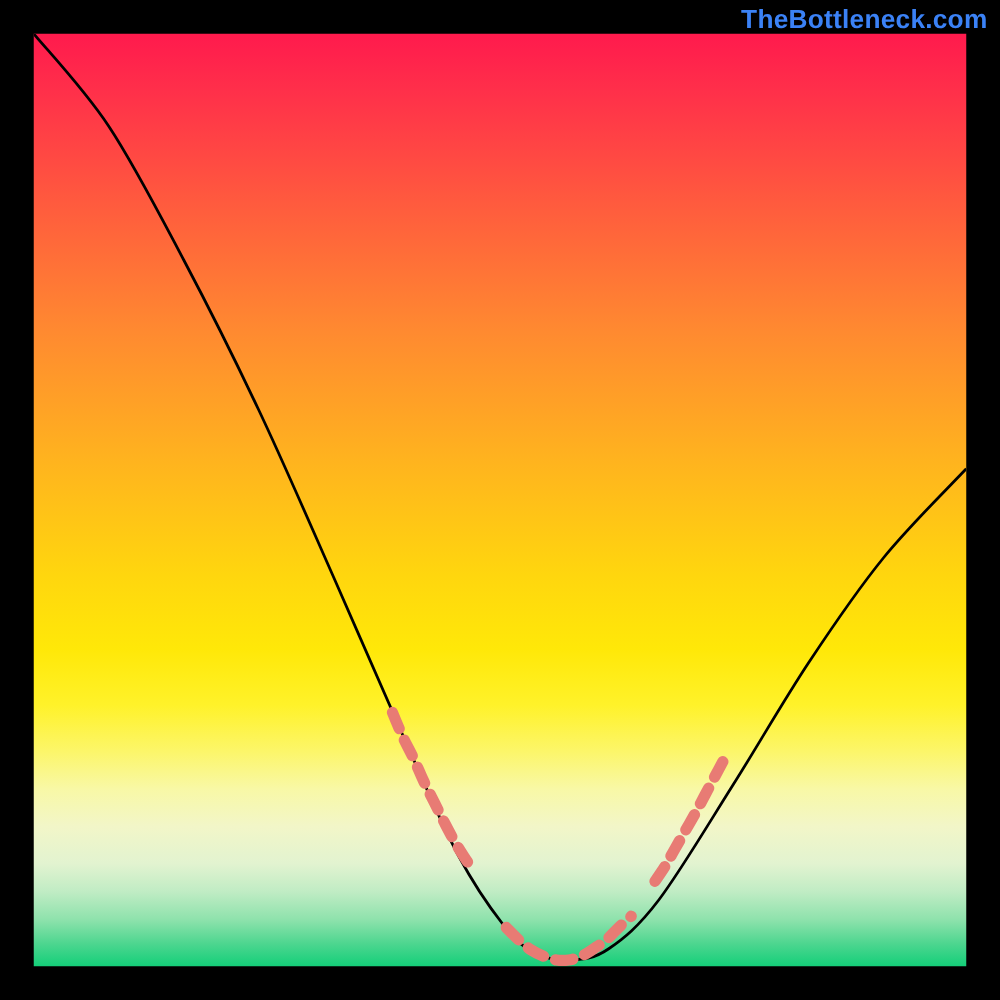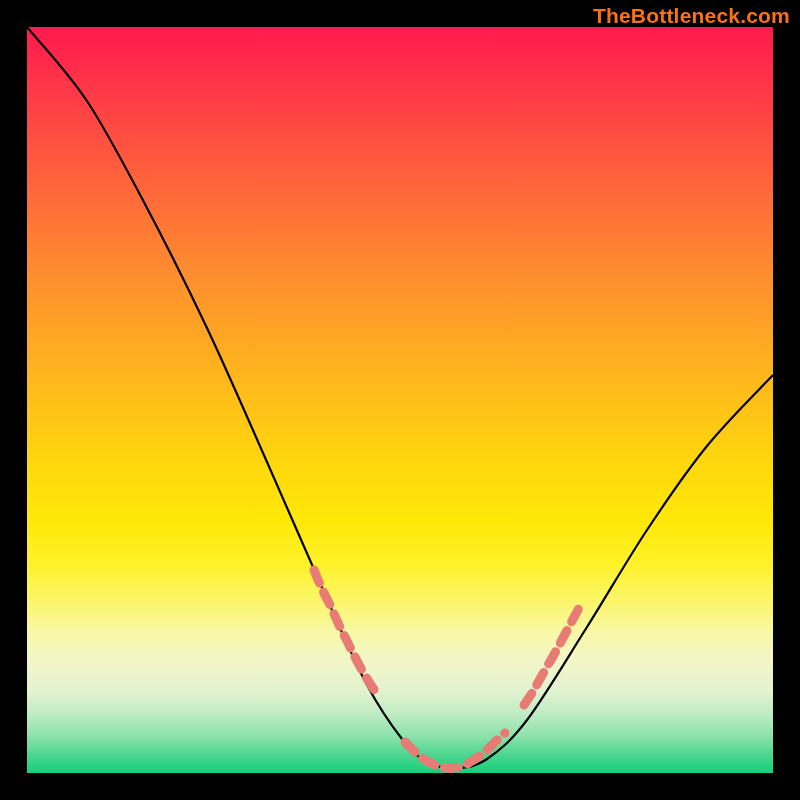--- a/index.html
+++ b/index.html
@@ -43,21 +43,21 @@
       #14cf79 100%
     );
   }
   .watermark {
     position: absolute;
     top: 4px;
     right: 10px;
     font-family: Arial, Helvetica, sans-serif;
     font-size: 21px;
     font-weight: bold;
-    color: #f97316;
+    color: #3b82f6;
     letter-spacing: 0.2px;
   }
   svg.curve {
     position: absolute;
     left: 0;
     top: 0;
     width: 746px;
     height: 746px;
   }
 </style>

